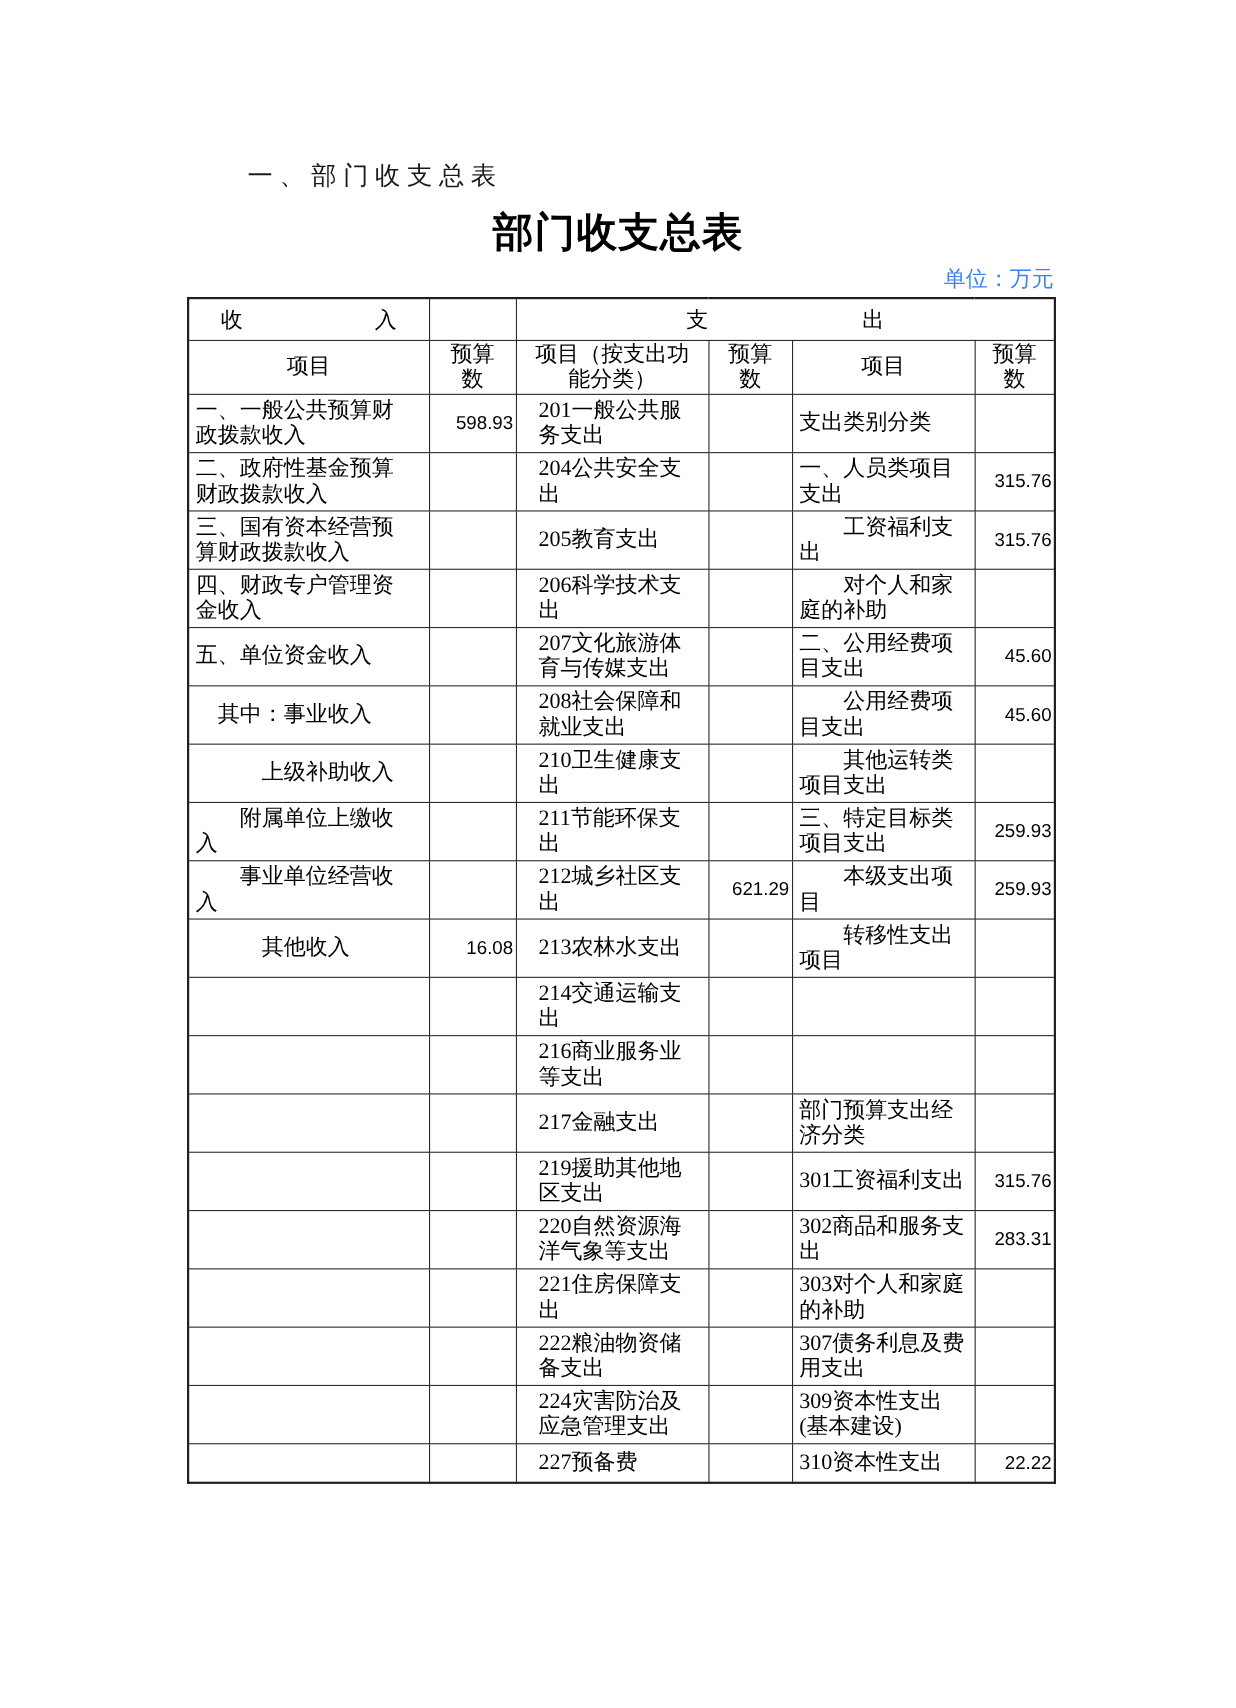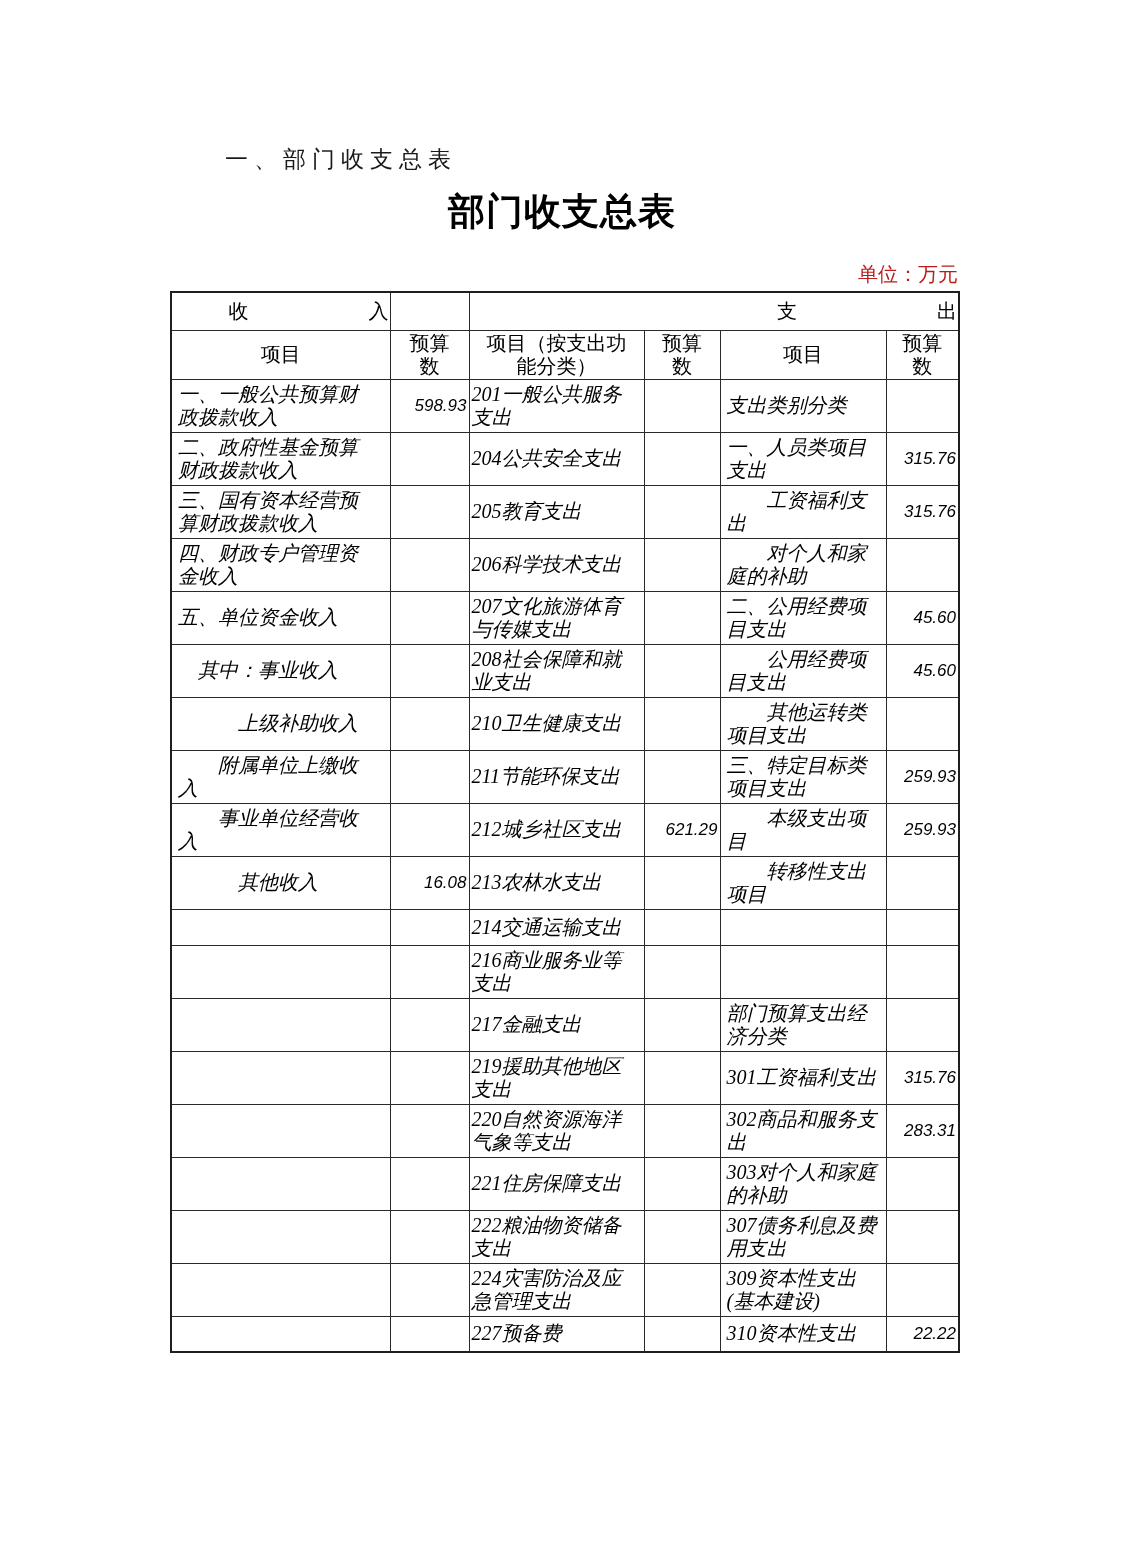--- a/index.html
+++ b/index.html
@@ -13,44 +13,44 @@
     margin:144px 0 0 225px;
     font-size:23px;font-weight:400;letter-spacing:6px;
     color:#1a1a1a;
   }
   .main-title{
     margin:12px 0 0 0;text-align:center;
     font-family:Liberation Serif, serif;
     font-size:37px;font-weight:700;letter-spacing:1px;color:#000;
   }
   .unit-note{
-    width:788px;margin:24px 0 3px 170px;
-    text-align:right;font-size:20px;color:#b91c1c;
+    width:788px;margin:3px 0 3px 170px;
+    text-align:right;font-size:20px;color:#3b82f6;
   }
   table.budget{
     margin-left:170px;width:788px;
     border-collapse:collapse;table-layout:fixed;
     font-size:20px;border:2px solid #1f1f1f;
   }
   table.budget th, table.budget td{
     border:1px solid #2a2a2a;
     font-weight:400;vertical-align:middle;
     overflow:hidden;
   }
   thead tr.group-row{height:38px;}
-  thead tr.group-row th{text-align:right;white-space:pre;}
+  thead tr.group-row th{text-align:center;white-space:pre;}
   thead tr.cols-row{height:48px;margin-top:10px;}
   thead tr.cols-row th{
     text-align:center;padding:1px 14px;line-height:23px;
   }
-  tbody tr{height:36px;font-style:italic;}
+  tbody tr{height:36px;}
   tbody td{padding:3px 2px;line-height:23px;}
   td.c-item{text-align:left;white-space:pre-wrap;}
   td.col0{padding-left:6px;padding-right:16px;}
-  td.col2{padding-left:2px;padding-right:6px;}
+  td.col2{padding-left:20px;padding-right:6px;}
   td.col4{padding-left:6px;padding-right:6px;}
   td.c-num{
     text-align:right;
     font-family:"Liberation Sans","DejaVu Sans",sans-serif;
     font-size:17px;color:#000;
   }
 </style>
 </head>
 <body>
 

